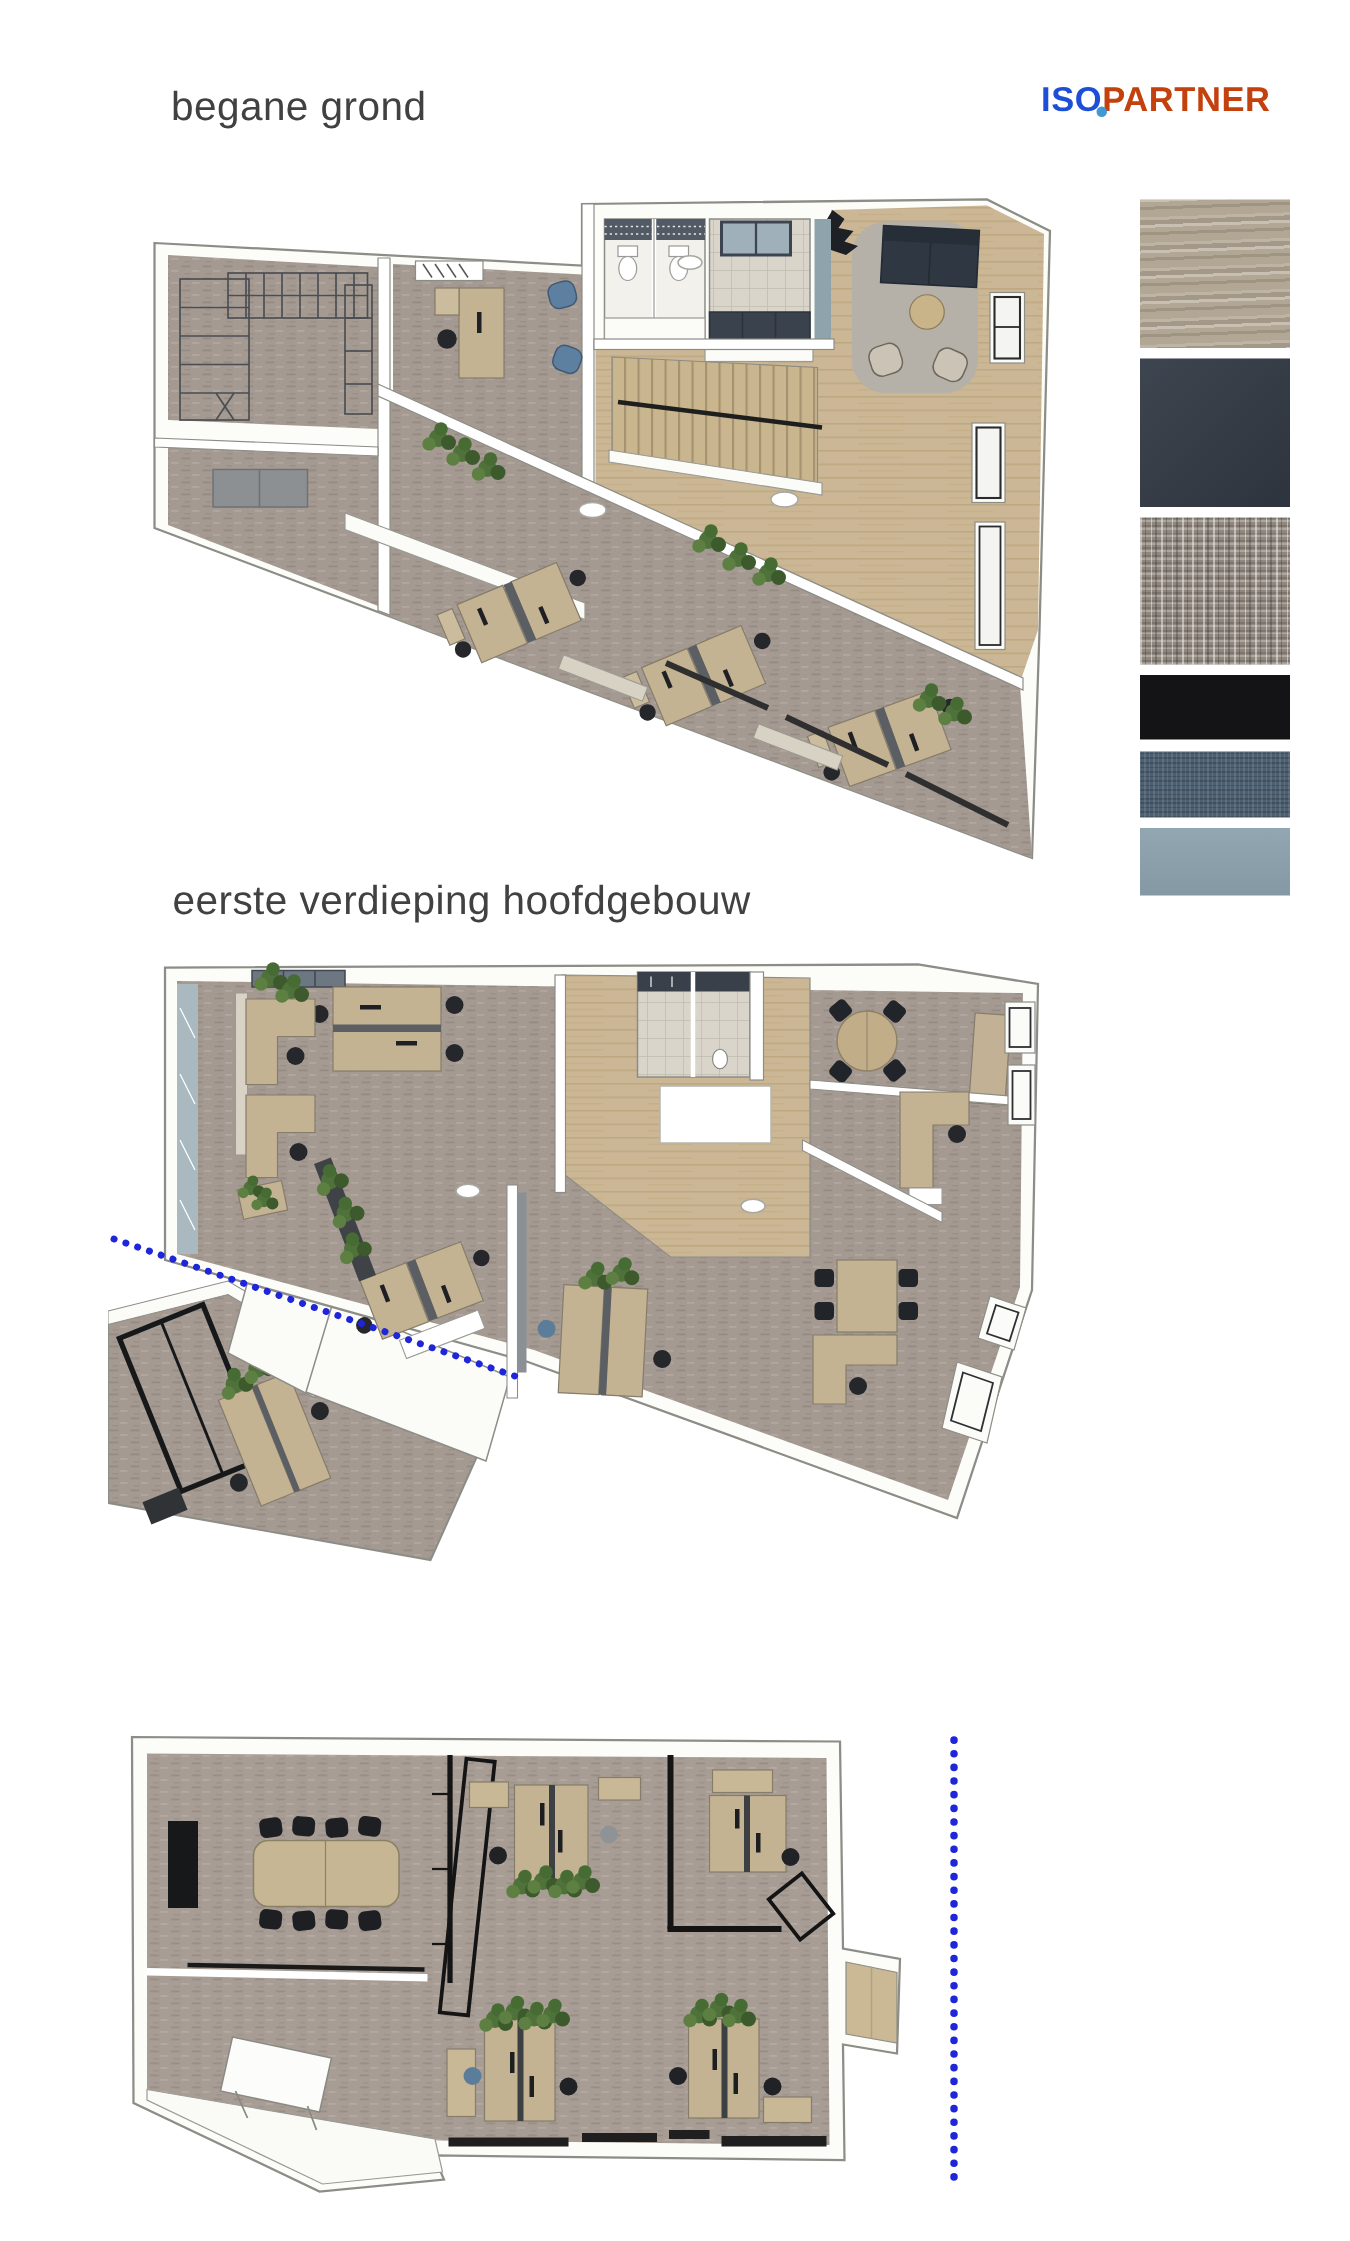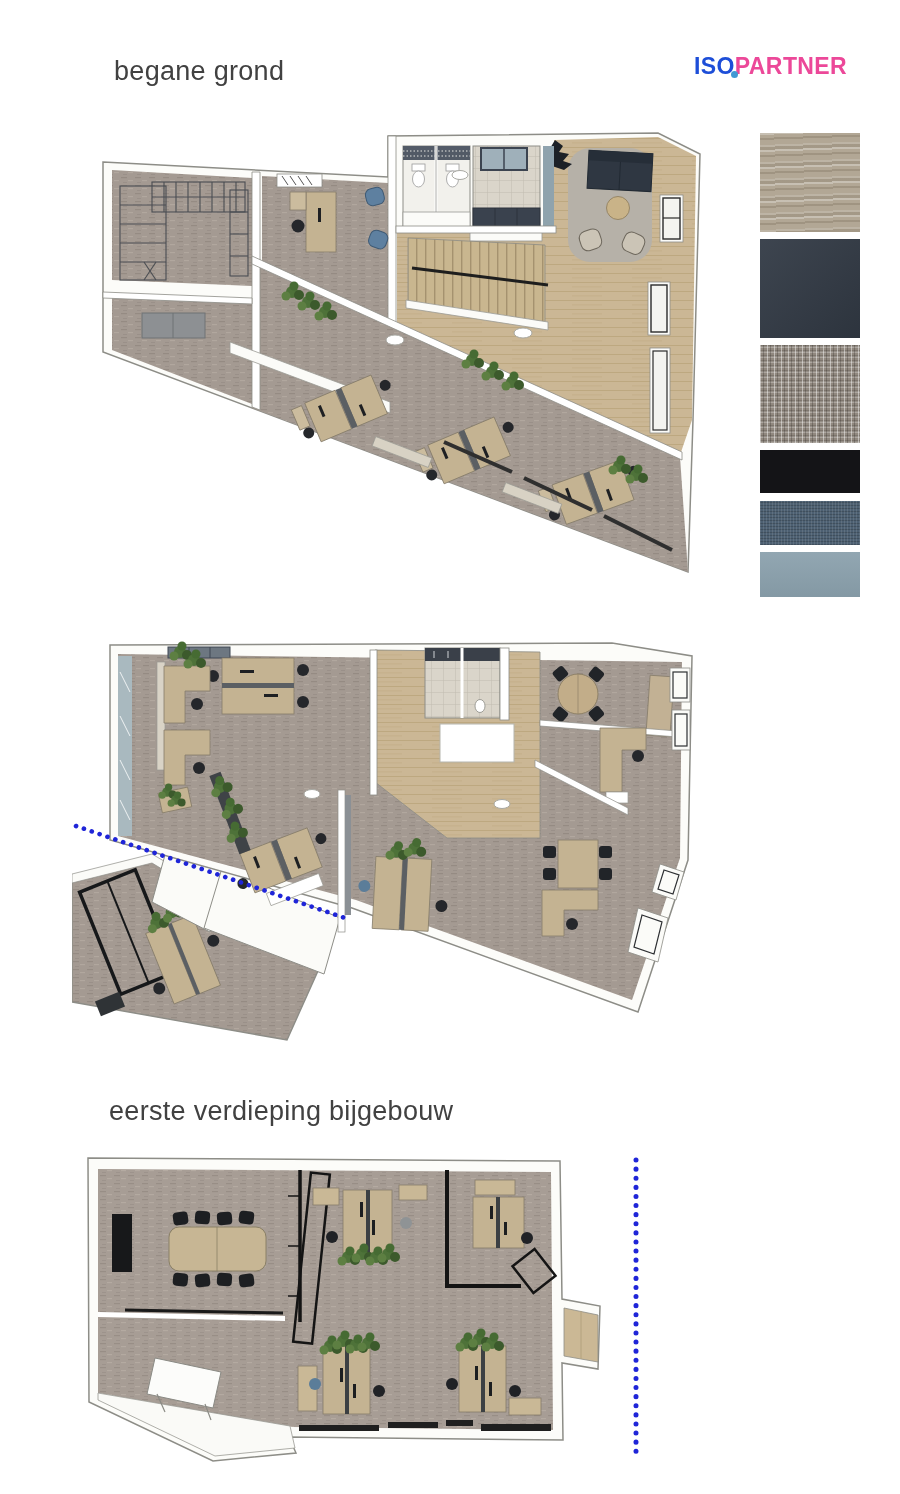--- a/index.html
+++ b/index.html
@@ -33,21 +33,21 @@
   #plan3{left:85px;top:1150px;}
 </style>
 </head>
 <body>
 
 <div class="sheet">
 
   <h2 class="plan-title" id="title-1">begane grond</h2>
 
   <div class="logo">
-    <span style="color: #1d4ed8;">ISO</span><span class="o-wrap"><span class="o-dot" style="background-color: rgb(65, 153, 212);"></span></span><span style="color: #ec4899;">PARTNER</span>
+    <span style="color: #1d4ed8;">ISO</span><span class="o-wrap"><span class="o-dot" style="background-color: rgb(65, 153, 212);"></span></span><span style="color: #c2410c;">PARTNER</span>
   </div>
 
   <svg class="plan" id="plan1" width="612" height="462" viewBox="0 0 612 462">
     <defs>
       <pattern id="cp1" width="14" height="8" patternUnits="userSpaceOnUse">
         <rect width="14" height="8" fill="#a49a92"></rect>
         <rect x="1" y="1" width="6" height="1.2" fill="#958b83"></rect>
         <rect x="8" y="4" width="5" height="1.2" fill="#b1a79e"></rect>
         <rect x="3" y="6" width="4" height="1" fill="#9a9089"></rect>
       </pattern>
@@ -241,20 +241,21 @@
     </g>
   </svg>
 
   <div class="swatch sw-wood" style="background-color: rgb(178, 167, 149);"></div>
   <div class="swatch sw-charcoal" style="background-color: rgb(51, 59, 70);"></div>
   <div class="swatch sw-carpet" style="background-color: rgb(144, 136, 127);"></div>
   <div class="swatch sw-black" style="background-color: rgb(20, 20, 23);"></div>
   <div class="swatch sw-denim" style="background-color: rgb(77, 96, 114);"></div>
   <div class="swatch sw-steel" style="background-color: rgb(139, 161, 173);"></div>
 
+  <h2 class="plan-title" id="title-2">eerste verdieping hoofdgebouw</h2>
 
   <svg class="plan" id="plan2" width="635" height="410" viewBox="0 0 635 410">
     <defs>
       <pattern id="cp2" width="14" height="8" patternUnits="userSpaceOnUse">
         <rect width="14" height="8" fill="#a49a92"></rect>
         <rect x="1" y="1" width="6" height="1.2" fill="#958b83"></rect>
         <rect x="8" y="4" width="5" height="1.2" fill="#b1a79e"></rect>
         <rect x="3" y="6" width="4" height="1" fill="#9a9089"></rect>
       </pattern>
       <pattern id="wd2" width="60" height="9" patternUnits="userSpaceOnUse">
@@ -426,21 +427,20 @@
           <rect x="88" y="158" width="30" height="20" fill="#c4b392" stroke="#857c6a" stroke-width="0.8"></rect>
         </g>
       <use href="#pl2" transform="translate(95,160) scale(0.8)"></use>
         <use href="#pl2" transform="translate(104,168) scale(0.8)"></use>
     </g>
     <ellipse cx="240" cy="162" rx="8" ry="4.5" fill="#ffffff" stroke="#a8a8a2" stroke-width="1"></ellipse>
 
     <line x1="4" y1="194" x2="276" y2="287" stroke-width="4.6" stroke-linecap="round" stroke-dasharray="0.1 8.2" stroke="#1f25d8"></line>
   </svg>
 
-  <h2 class="plan-title" id="title-3">eerste verdieping bijgebouw</h2>
 
   <svg class="plan" id="plan3" width="560" height="330" viewBox="0 0 560 330">
     <defs>
       <pattern id="cp3" width="14" height="8" patternUnits="userSpaceOnUse">
         <rect width="14" height="8" fill="#a79d95"></rect>
         <rect x="1" y="1" width="6" height="1.2" fill="#988e86"></rect>
         <rect x="8" y="4" width="5" height="1.2" fill="#b4aaa1"></rect>
         <rect x="3" y="6" width="4" height="1" fill="#9d938c"></rect>
       </pattern>
       <g id="pl3">

